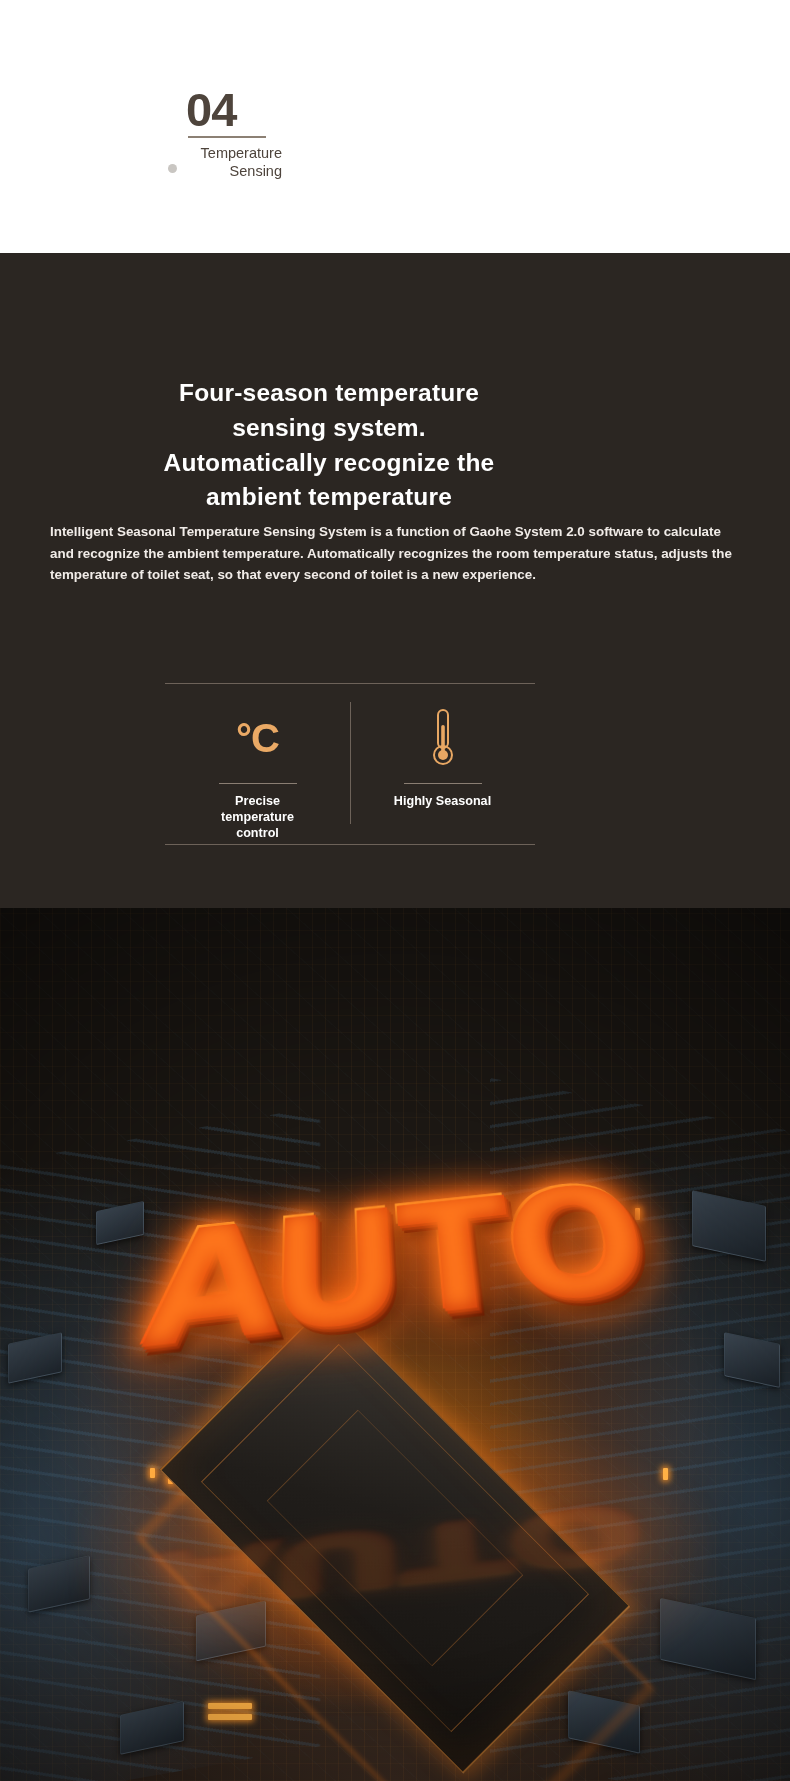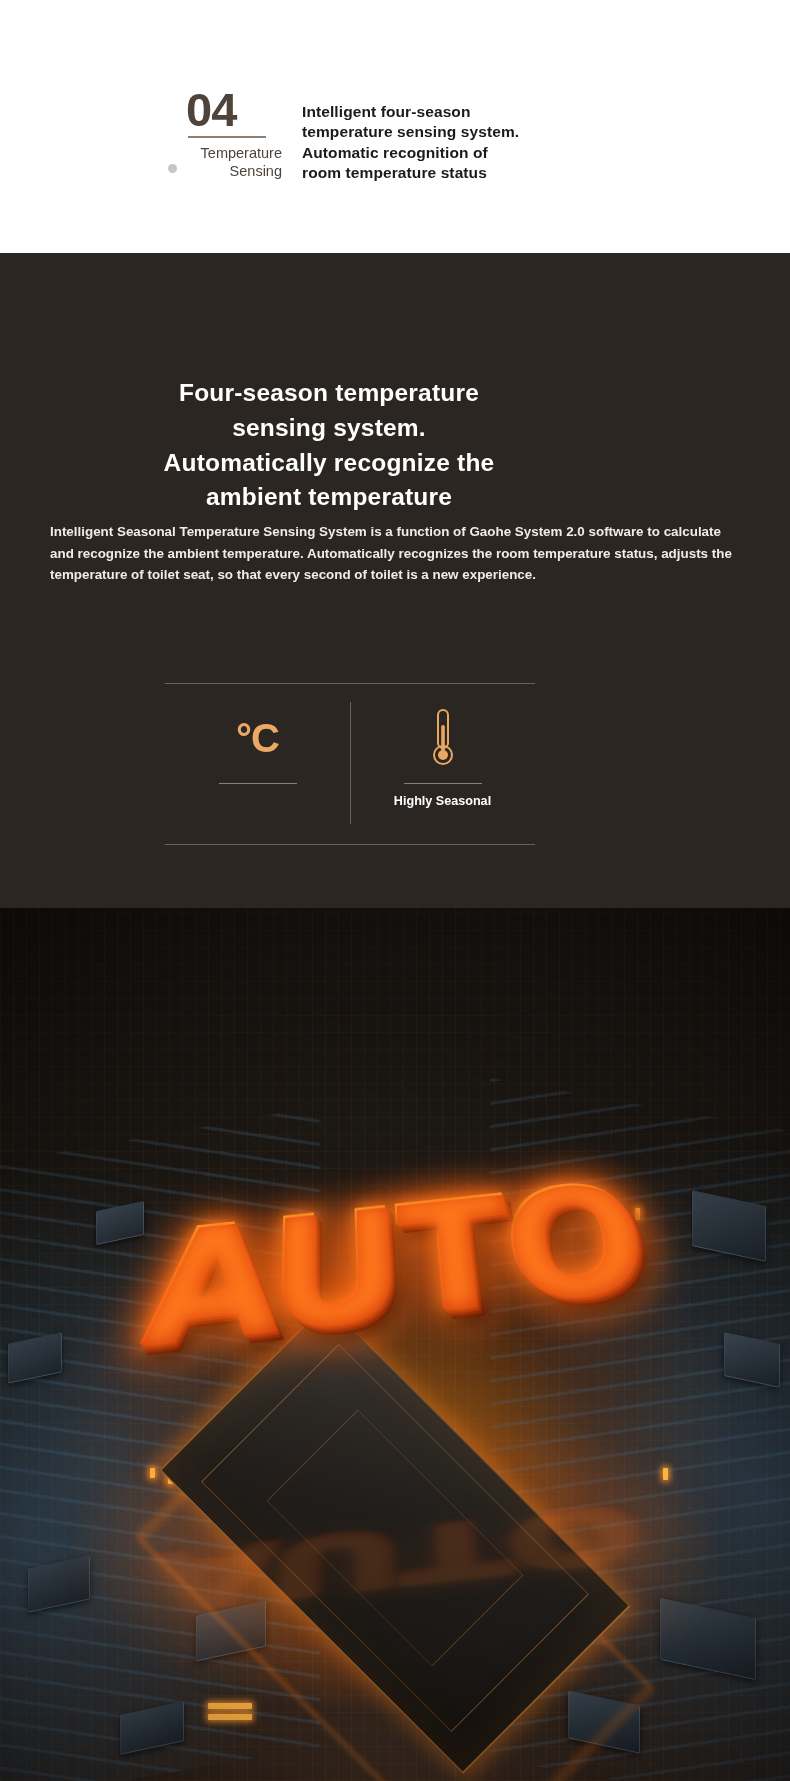--- a/index.html
+++ b/index.html
@@ -371,24 +371,20 @@
     <div class="header-inner">
 
       <div class="num-block">
         <span class="num-dot"></span>
         <div class="big-num">04</div>
         <div class="num-rule"></div>
         <div class="num-label">Temperature
 Sensing</div>
       </div>
 
-      <div class="header-text">Intelligent four-season
-temperature sensing system.
-Automatic recognition of
-room temperature status</div>
 
     </div>
   </div>
 
   <div class="dark">
 
     <div class="dark-heading">Four-season temperature
 sensing system.
 Automatically recognize the
 ambient temperature</div>
@@ -397,20 +393,23 @@
     <div class="features">
       <div class="feat-rule"></div>
       <div class="feat-row">
         <div class="feat-divider"></div>
 
         <div class="feat-col">
           <div class="feat-icon">
             <span class="icon-degc">°C</span>
           </div>
           <div class="feat-underline"></div>
+          <div class="feat-label">Precise
+temperature
+control</div>
         </div>
 
         <div class="feat-col">
           <div class="feat-icon">
             <svg width="30" height="62" viewBox="0 0 30 62" fill="none" aria-hidden="true">
               <rect x="10" y="3" width="10" height="38" rx="5" stroke="#e8a763" stroke-width="2"></rect>
               <circle cx="15" cy="48" r="9" stroke="#e8a763" stroke-width="2"></circle>
               <rect x="13.2" y="18" width="3.6" height="28" rx="1.8" fill="#e8a763"></rect>
               <circle cx="15" cy="48" r="5" fill="#e8a763"></circle>
             </svg>

